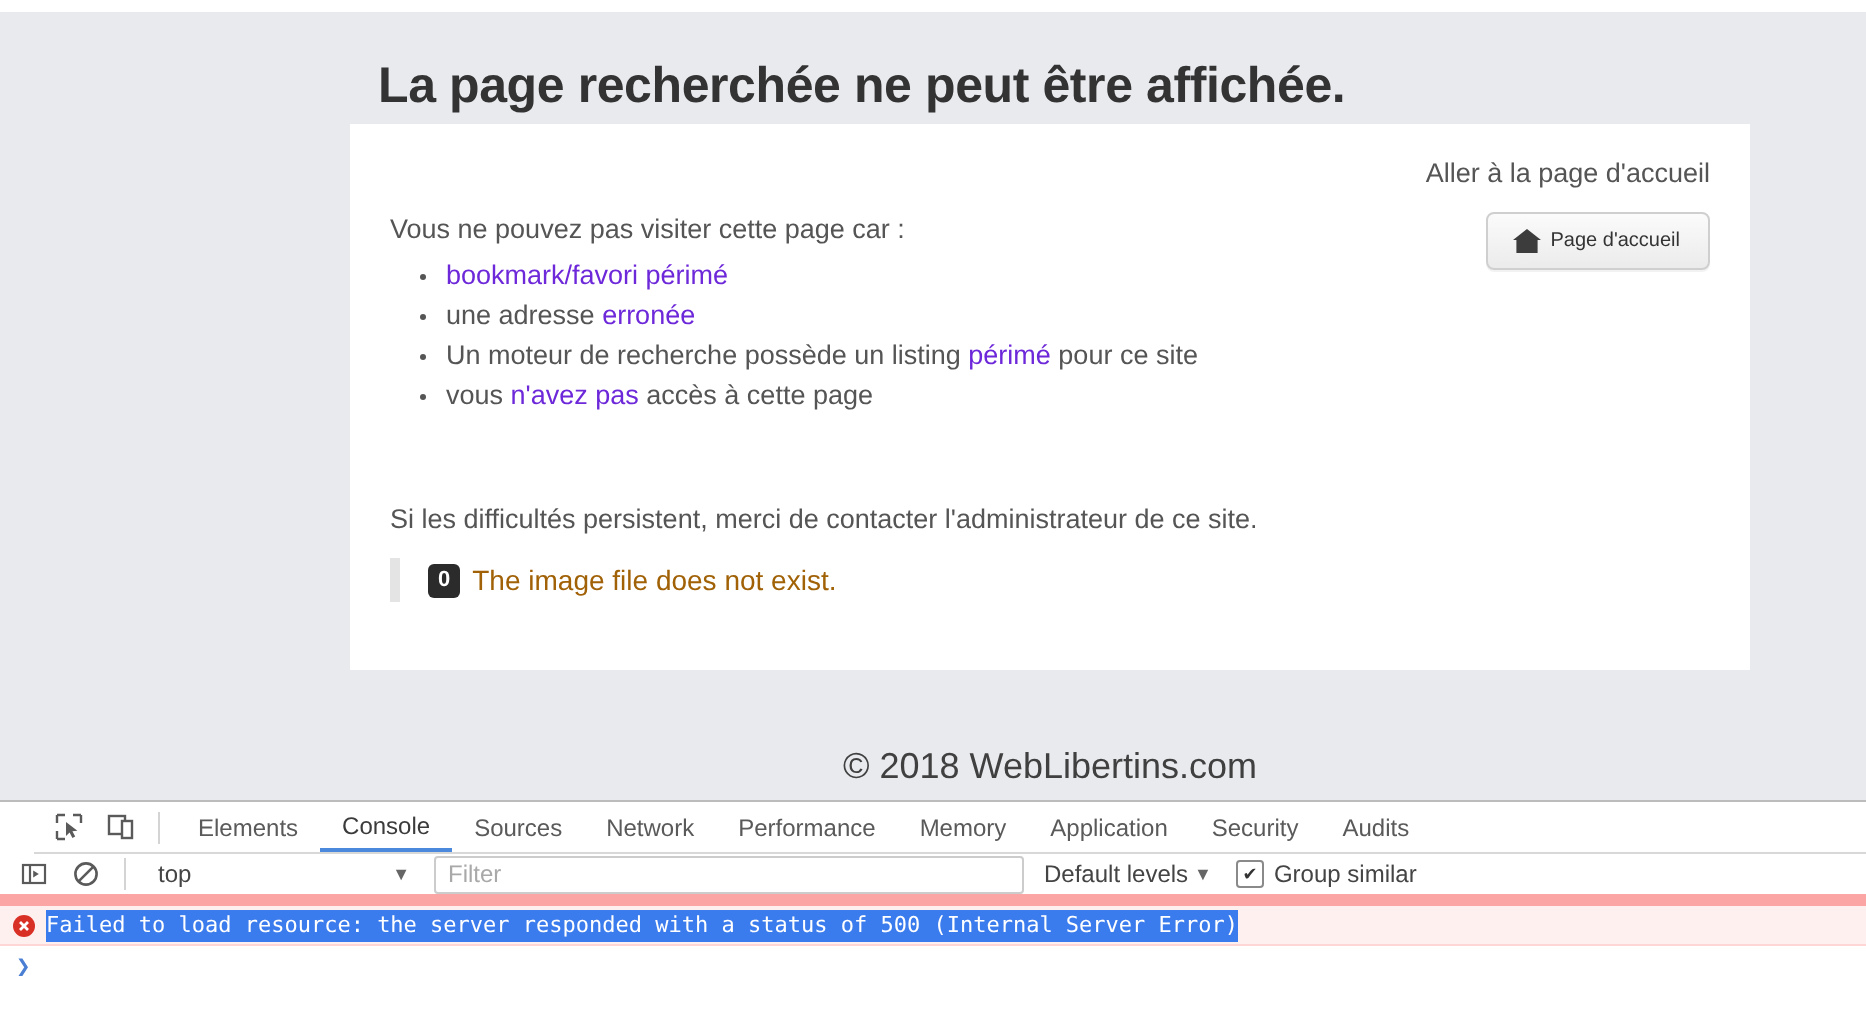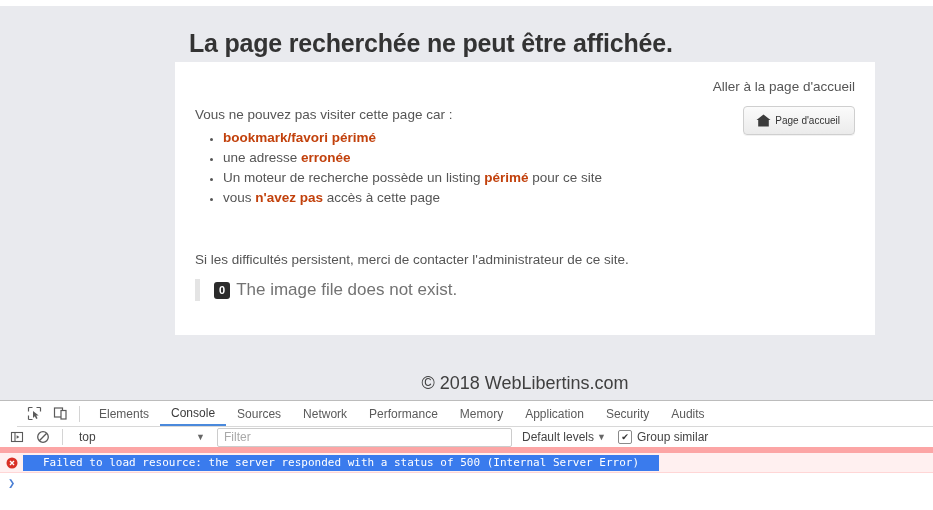--- a/index.html
+++ b/index.html
@@ -74,21 +74,21 @@
     list-style: disc;
   }
   ul.reasons li {
     font-size: 13.5px;
     color: #555555;
     line-height: 20px;
     padding: 0;
     margin: 0;
   }
   ul.reasons li::marker { color: #555; font-size: 11px; }
-  ul.reasons li b { color: #c2410c; font-weight: bold; }
+  ul.reasons li b { color: #6d28d9; font-weight: normal; }
 
   .contact-line {
     position: absolute;
     left: 20px;
     top: 190px;
     font-size: 13.5px;
     color: #555555;
   }
 
   .quote {
@@ -106,22 +106,22 @@
     background: #2b2b2b;
     color: #ffffff;
     font-size: 11px;
     font-weight: bold;
     line-height: 14px;
     padding: 1px 5px 2px 5px;
     border-radius: 3px;
     margin-right: 6px;
   }
   .quote-text {
-    font-size: 17px;
-    color: #737373;
+    font-size: 14px;
+    color: #a16207;
   }
 
   .aside-label {
     position: absolute;
     right: 20px;
     top: 17px;
     font-size: 13.5px;
     color: #555555;
     white-space: nowrap;
   }
@@ -272,21 +272,21 @@
     padding-left: 6px;
     box-sizing: border-box;
   }
   .err-icon { margin-right: 5px; display: flex; align-items: center; }
   .console-error-text {
     font-family: "DejaVu Sans Mono", monospace;
     font-size: 11px;
     color: #ffffff;
     background: #3a7bed;
     line-height: 14px;
-    padding: 1px 20px;
+    padding: 1px 0;
     white-space: nowrap;
   }
   .console-prompt-row {
     height: 20px;
     display: flex;
     align-items: center;
     padding-left: 8px;
     box-sizing: border-box;
   }
   .prompt-caret {

